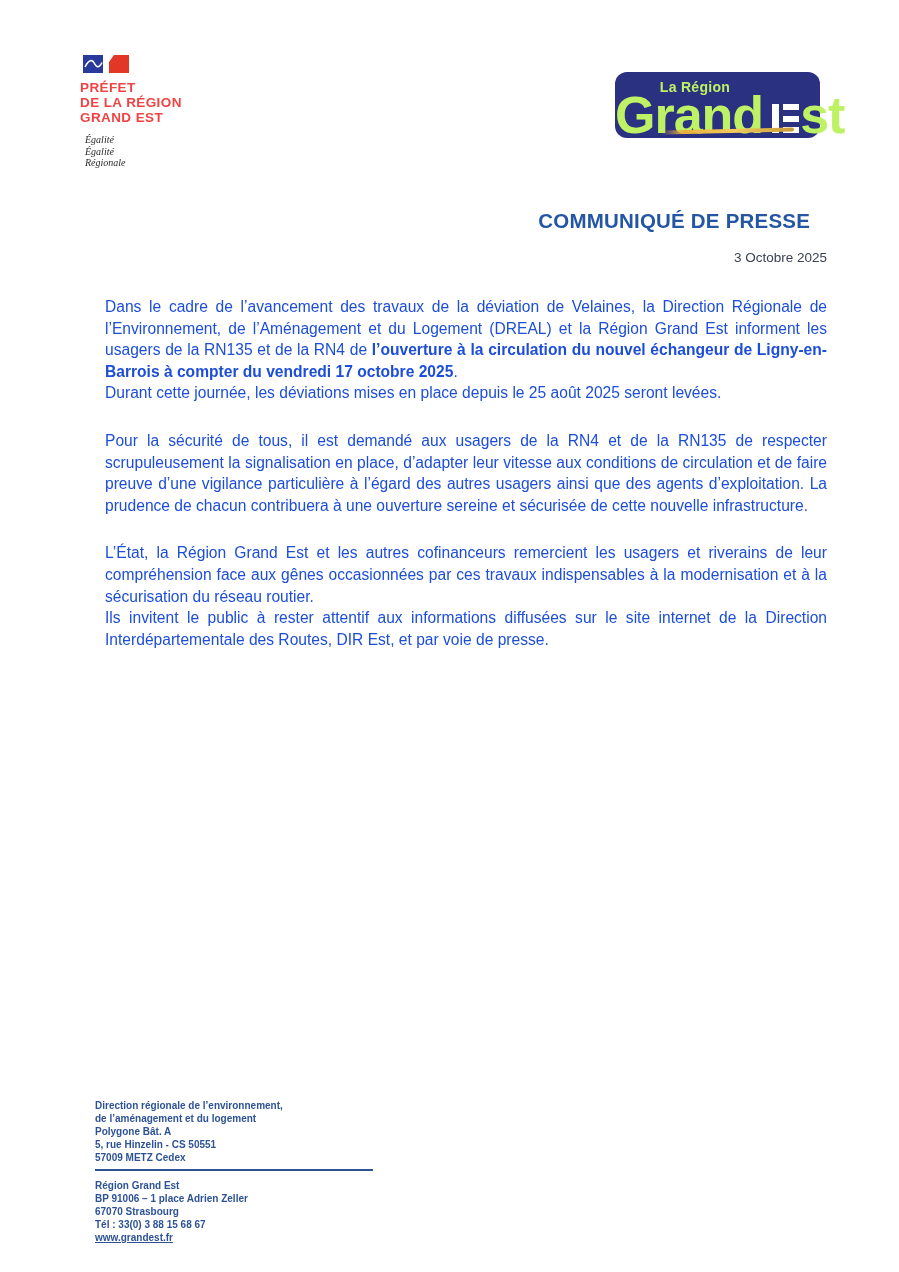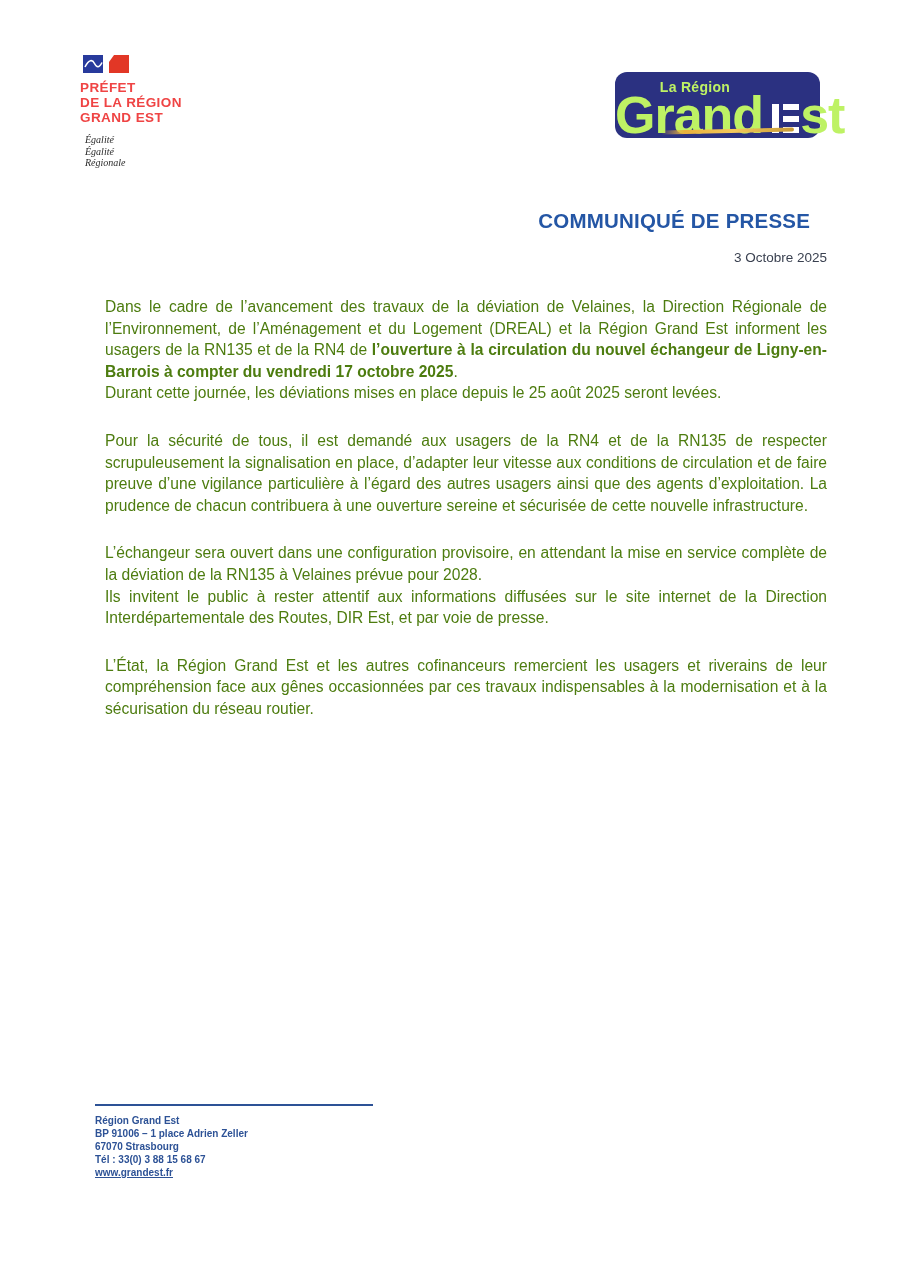--- a/index.html
+++ b/index.html
@@ -32,21 +32,21 @@
     border-radius:2px; transform:rotate(-1.3deg);}
 
   
   .title-block{position:absolute; left:105px; right:72px; top:192px; text-align:right;}
   .title{margin:17px; font-size:20.5px; font-weight:bold; letter-spacing:0.2px;
     color:var(--title-blue,#2456a5);}
   .date{margin-top:2px; font-size:13.5px; color:var(--date-gray,#3a4150);}
 
   
   .body-text{position:absolute; left:105px; width:722px; top:296px;
-    font-size:15.6px; line-height:21.6px; color:#4d7c0f; text-align:justify;}
+    font-size:15.6px; line-height:21.6px; color:#1d4ed8; text-align:justify;}
   .para{margin:0;}
   .para.gap{margin-top:26px;}
   .para strong{font-weight:bold;}
 
   
   .footer{position:absolute; left:95px; top:1099px; width:300px;
     font-size:10px; line-height:13px; font-weight:bold; color:var(--footer-blue,#2d5296);}
   .footer .sep{width:278px; border:none; border-top:2px solid var(--footer-blue,#2d5296);
     margin:5px 0 8px 0;}
   .footer a{color:inherit; text-decoration:underline;}
@@ -83,26 +83,32 @@
 
   <div class="title-block">
     <h1 class="title">COMMUNIQUÉ DE PRESSE</h1>
     <div class="date">3 Octobre 2025</div>
   </div>
 
   <div class="body-text">
     <p class="para"><span>Dans le cadre de l’avancement des travaux de la déviation de Velaines, la Direction Régionale de l’Environnement, de l’Aménagement et du Logement (DREAL) et la Région Grand Est informent les usagers de la RN135 et de la RN4 de </span><strong>l’ouverture à la circulation du nouvel échangeur de Ligny-en-Barrois à compter du vendredi 17 octobre 2025</strong><span>.</span></p>
     <p class="para">Durant cette journée, les déviations mises en place depuis le 25 août 2025 seront levées.</p>
     <p class="para gap">Pour la sécurité de tous, il est demandé aux usagers de la RN4 et de la RN135 de respecter scrupuleusement la signalisation en place, d’adapter leur vitesse aux conditions de circulation et de faire preuve d’une vigilance particulière à l’égard des autres usagers ainsi que des agents d’exploitation. La prudence de chacun contribuera à une ouverture sereine et sécurisée de cette nouvelle infrastructure.</p>
-    <p class="para gap">L’échangeur sera ouvert dans une configuration provisoire, en attendant la mise en service complète de la déviation de la RN135 à Velaines prévue pour 2028.</p>
+    <p class="para gap">L’État, la Région Grand Est et les autres cofinanceurs remercient les usagers et riverains de leur compréhension face aux gênes occasionnées par ces travaux indispensables à la modernisation et à la sécurisation du réseau routier.</p>
     <p class="para">Ils invitent le public à rester attentif aux informations diffusées sur le site internet de la Direction Interdépartementale des Routes, DIR Est, et par voie de presse.</p>
-    <p class="para gap">L’État, la Région Grand Est et les autres cofinanceurs remercient les usagers et riverains de leur compréhension face aux gênes occasionnées par ces travaux indispensables à la modernisation et à la sécurisation du réseau routier.</p>
   </div>
 
   <div class="footer">
+    <div>
+      <div>Direction régionale de l’environnement,</div>
+      <div>de l’aménagement et du logement</div>
+      <div>Polygone Bât. A</div>
+      <div>5, rue Hinzelin - CS 50551</div>
+      <div>57009 METZ Cedex</div>
+    </div>
     <hr class="sep">
     <div>
       <div>Région Grand Est</div>
       <div>BP 91006 – 1 place Adrien Zeller</div>
       <div>67070 Strasbourg</div>
       <div>Tél : 33(0) 3 88 15 68 67</div>
       <div><a href="#">www.grandest.fr</a></div>
     </div>
   </div>
 

